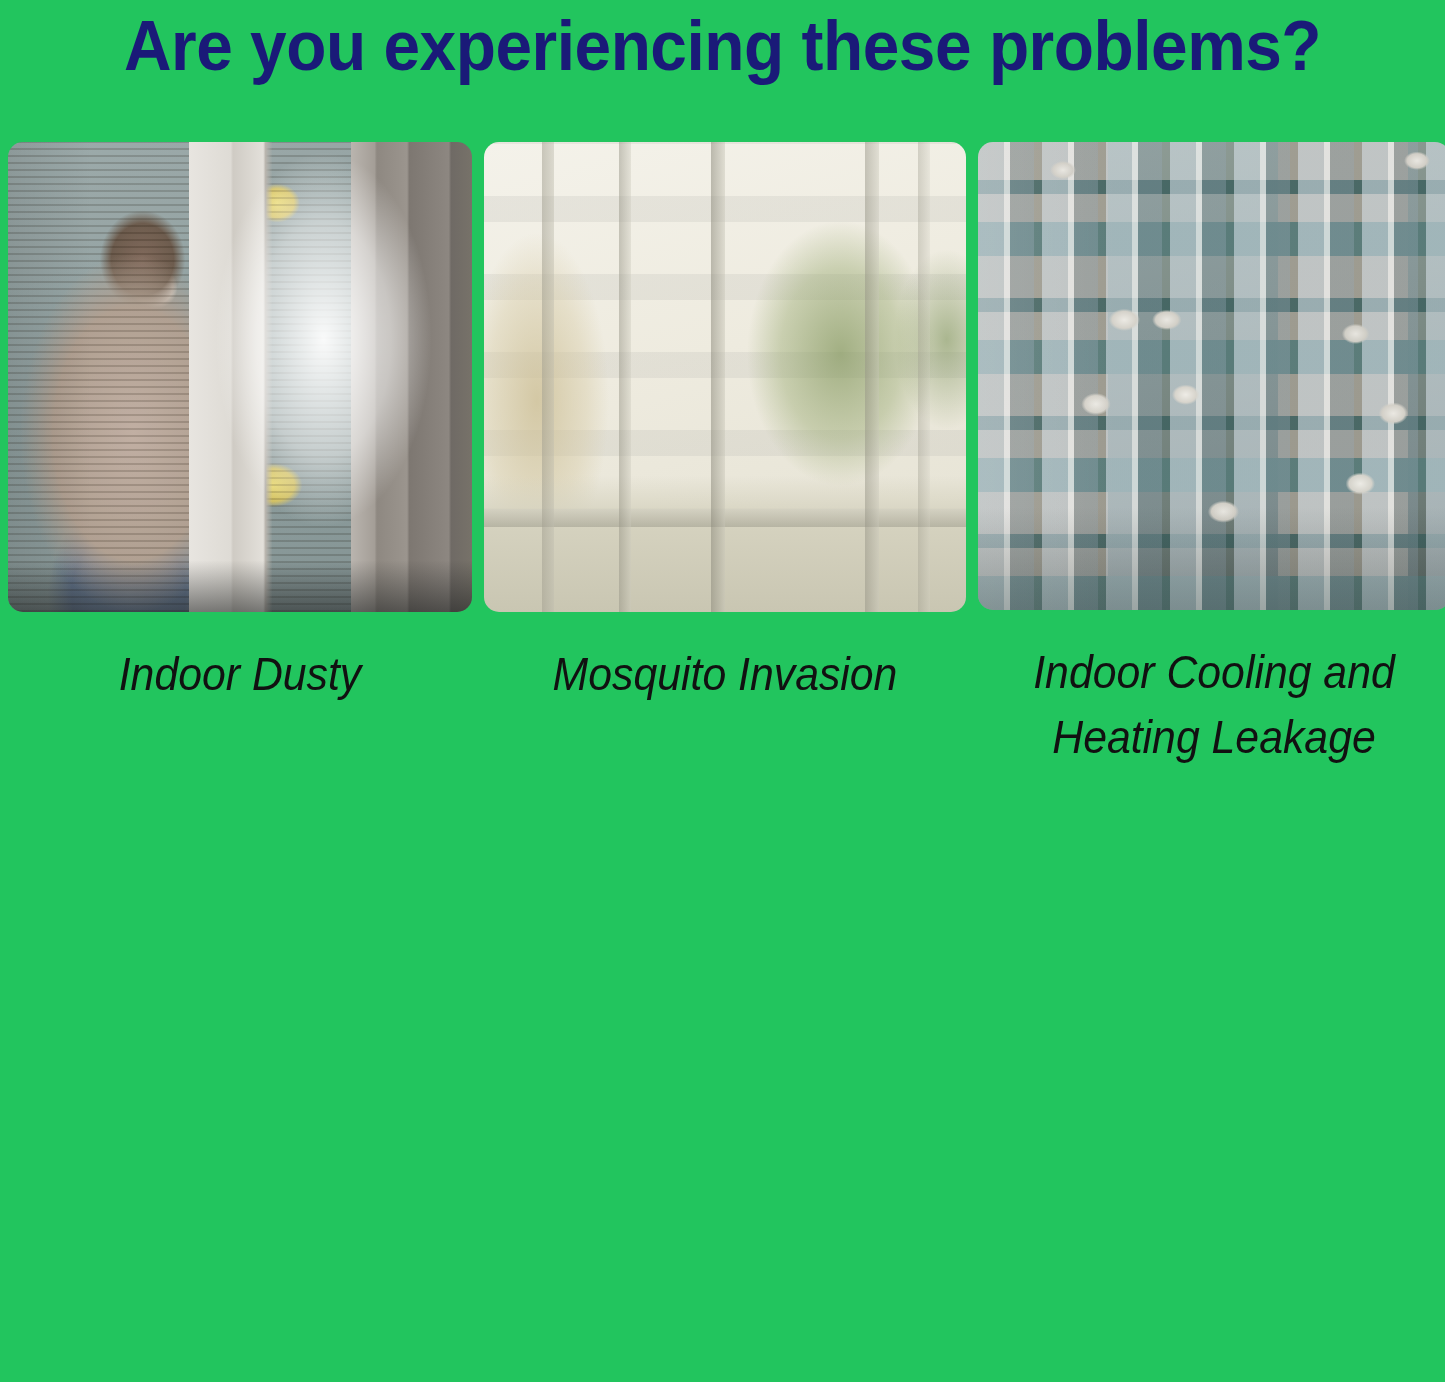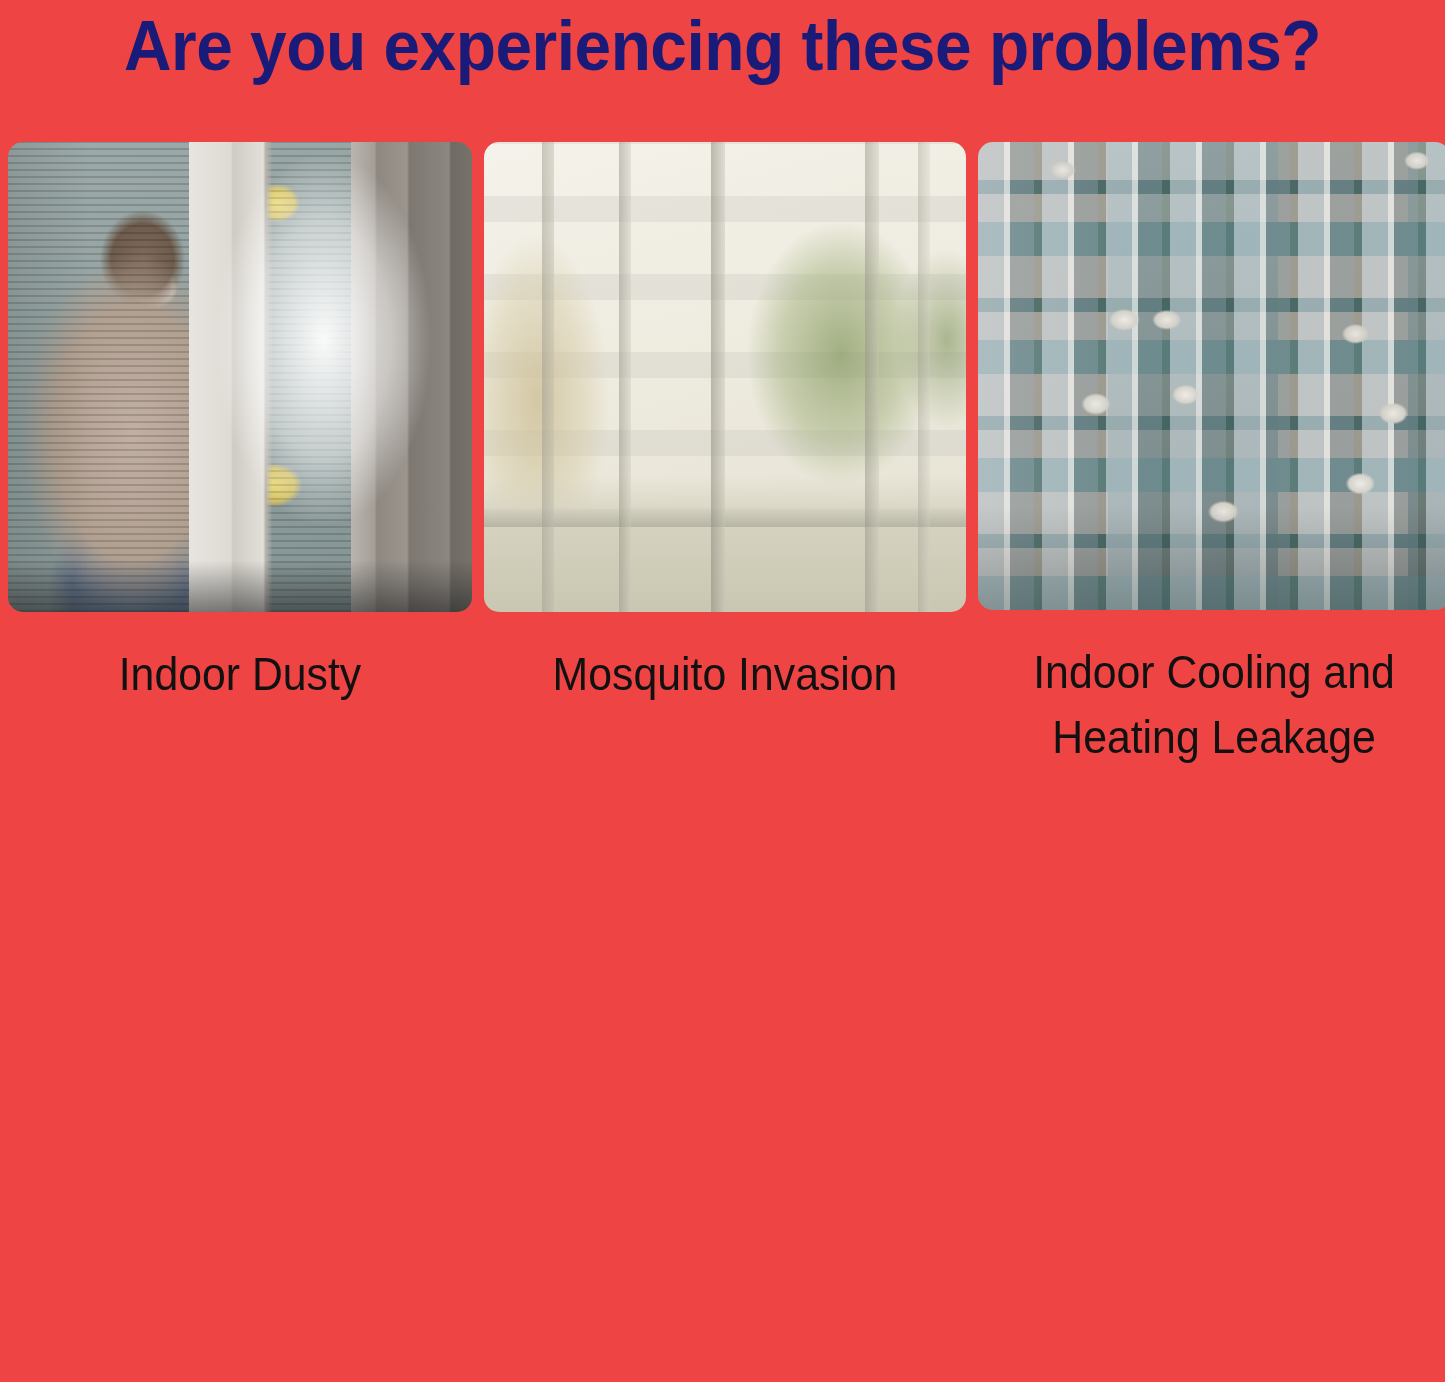--- a/index.html
+++ b/index.html
@@ -9,21 +9,21 @@
     height: 1382px;
     background: #ffffff;
     font-family: "Liberation Sans", "DejaVu Sans", sans-serif;
     overflow: hidden;
   }
 
   .page {
     position: relative;
     width: 1445px;
     height: 1382px;
-    background: #ef4444;
+    background: #22c55e;
   }
 
   
   .headline {
     position: absolute;
     top: 0px;
     left: 0;
     width: 1445px;
     height: 92px;
     display: flex;
@@ -49,20 +49,21 @@
     grid-template-columns: 464px 482px 472px;
     grid-template-rows: 600px 600px;
     column-gap: 12px;
     row-gap: 0px;
   }
 
   .cell {
     position: relative;
     width: 100%;
     height: 552px;
+    font-style: italic;
   }
 
   .thumb {
     position: relative;
     width: 100%;
     height: 470px;
     border-radius: 15px;
     overflow: hidden;
     background: #cfcfcf;
   }

